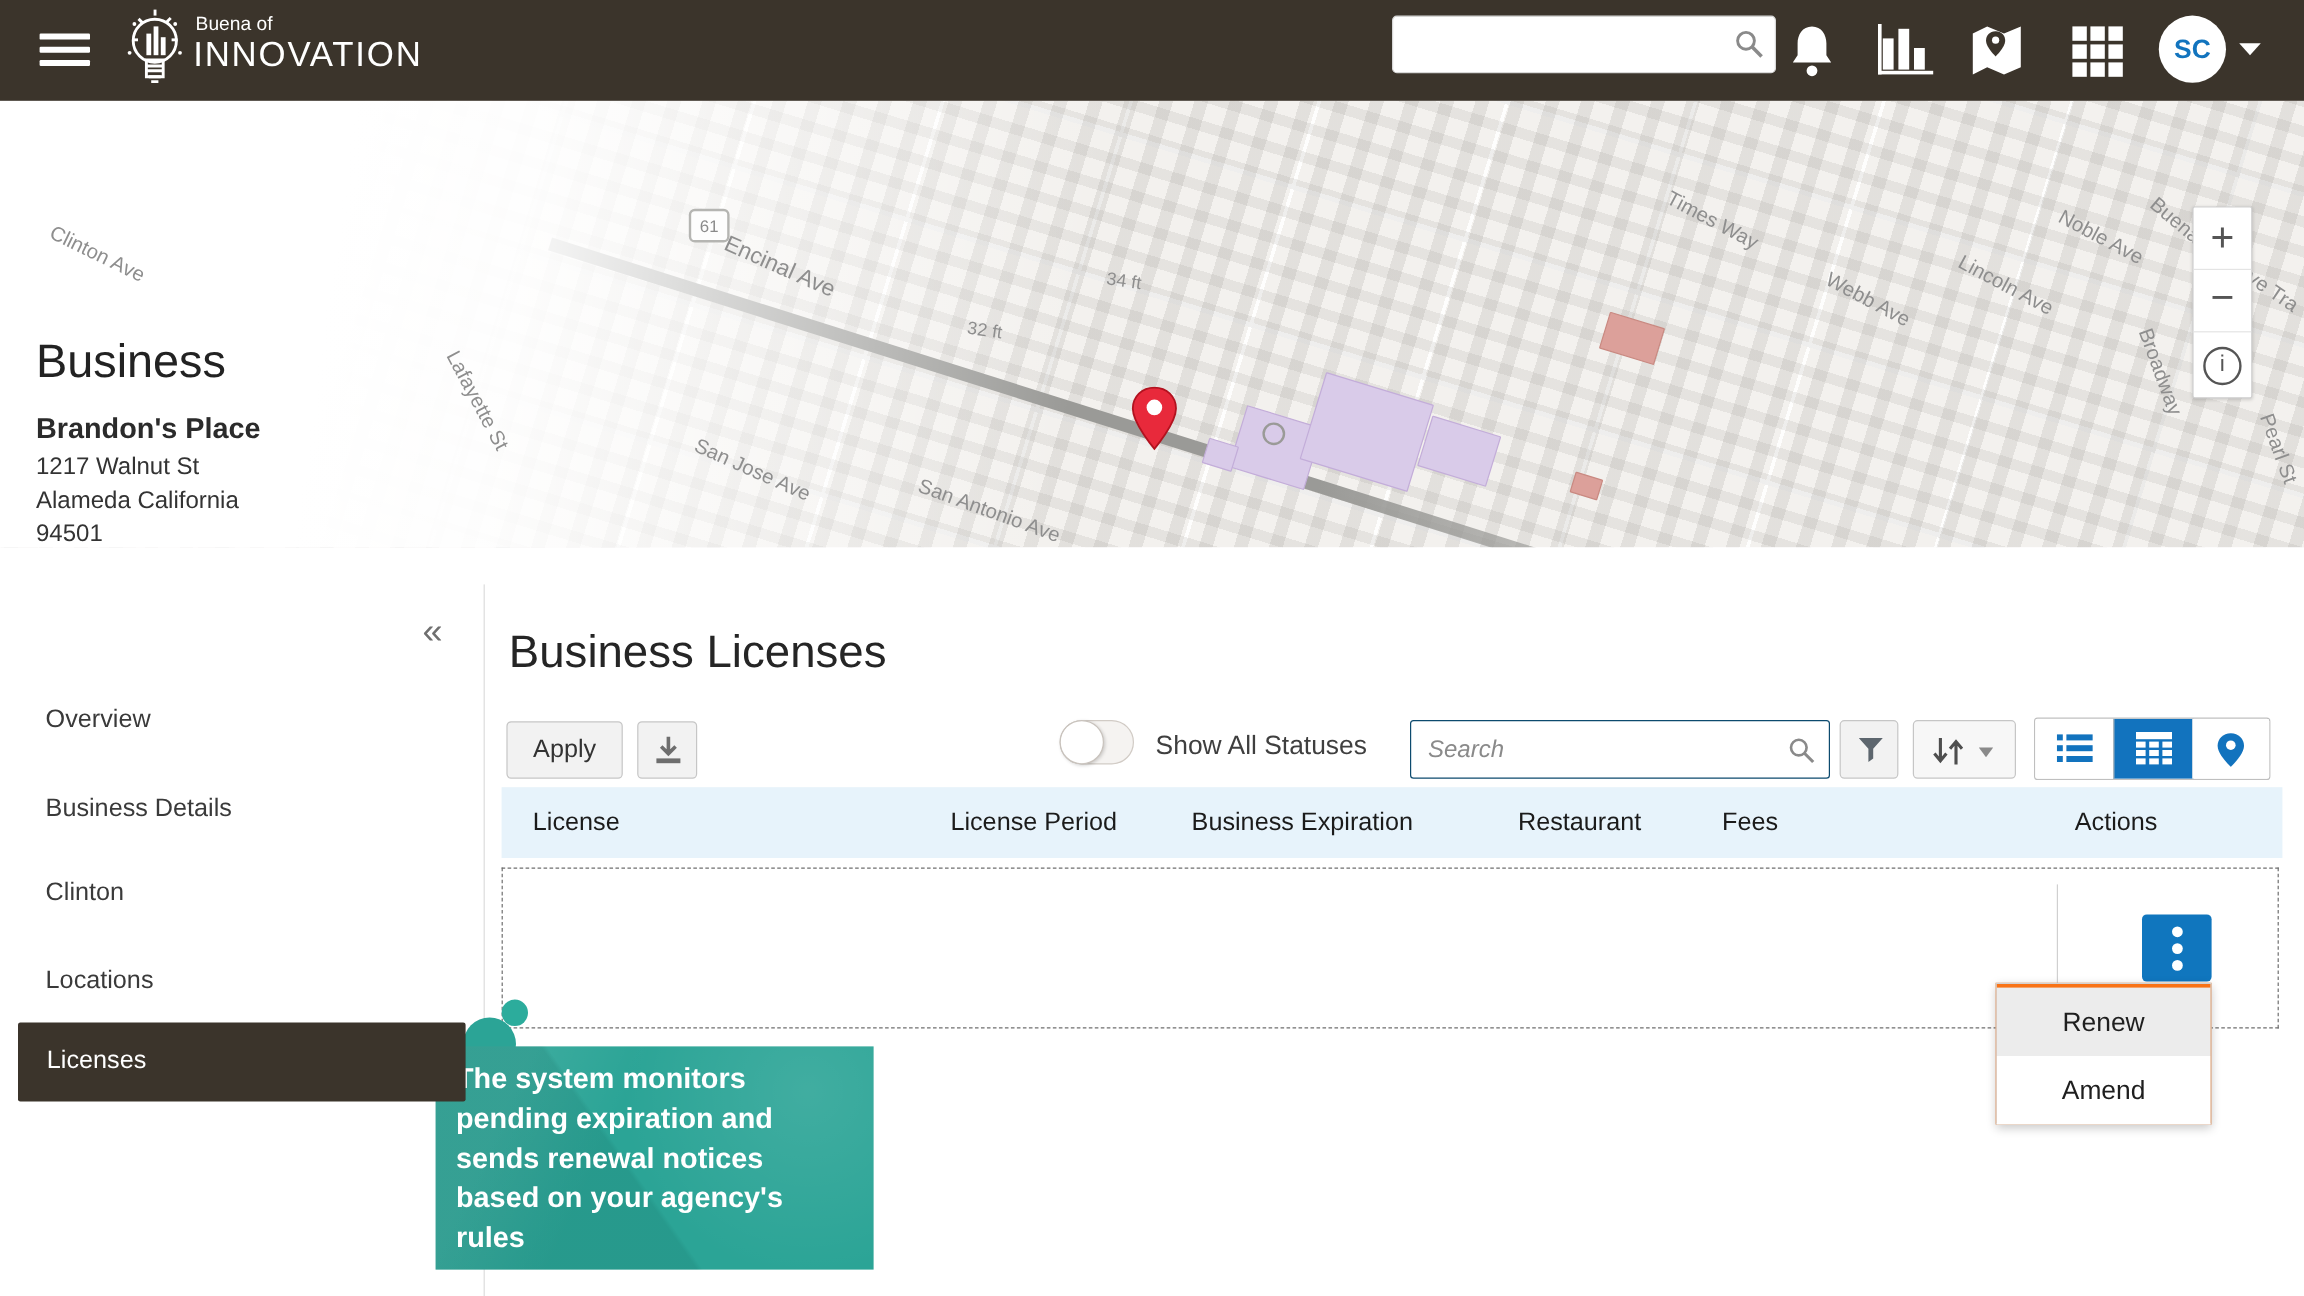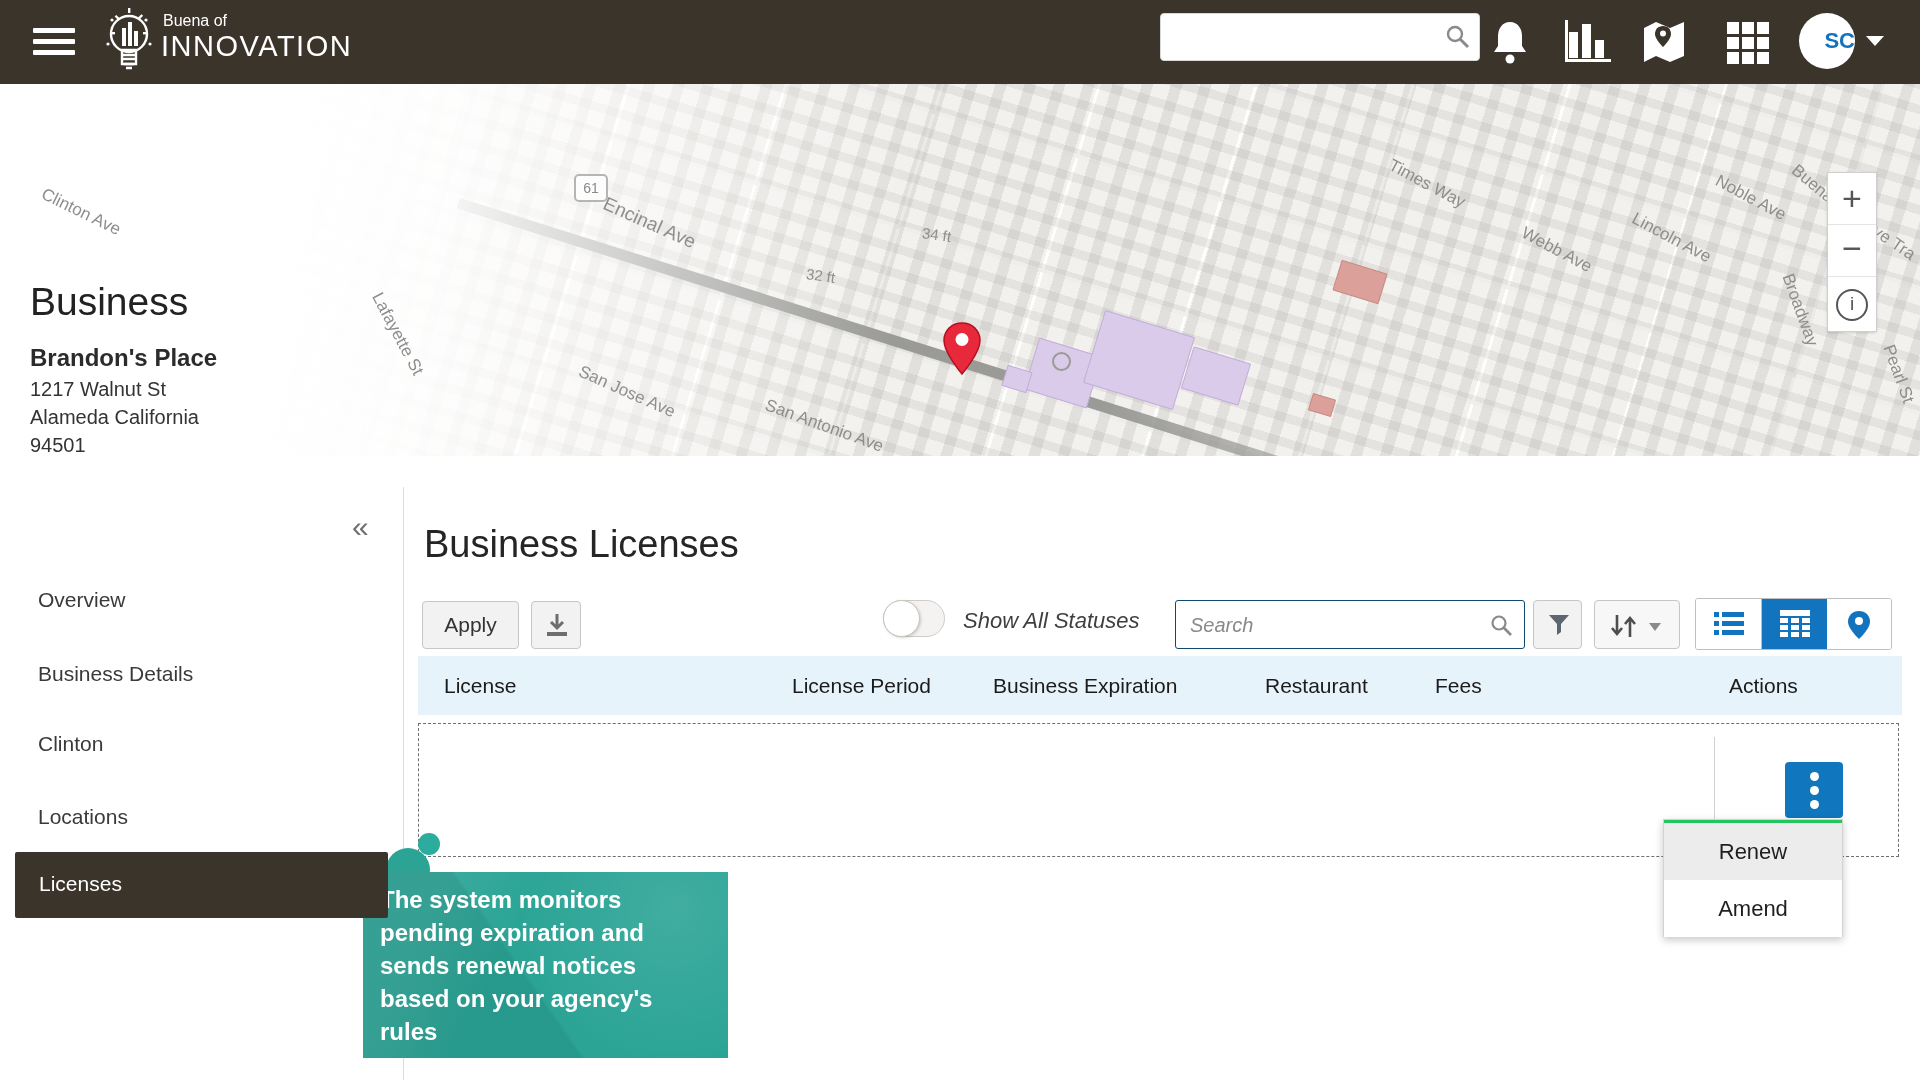--- a/index.html
+++ b/index.html
@@ -11,21 +11,21 @@
   #topbar{left:0;top:0;width:1920px;height:84px;background:#3B342B;z-index:50;}
   #hamburger{left:33px;top:28px;width:42px;height:28px;cursor:pointer;}
   #hamburger div{height:5px;background:#fff;border-radius:1px;margin-bottom:6px;}
   #logo-svg{left:96px;top:6px;}
   #brand-small{left:163px;top:12px;color:#fff;font-size:16px;}
   #brand-big{left:161px;top:30px;color:#fff;font-size:29px;letter-spacing:1.5px;}
   #global-search{left:1160px;top:13px;width:318px;height:46px;background:#fff;border:1px solid #d8d8d8;border-radius:4px;}
   #global-search input{position:absolute;left:8px;top:4px;width:270px;height:36px;border:none;outline:none;font-size:18px;background:transparent;}
   #global-search svg{position:absolute;right:8px;top:10px;}
   .hicon{cursor:pointer;}
-  #avatar{left:1799px;top:13px;width:56px;height:56px;border-radius:50%;background:#fff;text-align:right;line-height:56px;font-size:22px;font-weight:bold;color:#1274BE;cursor:pointer;}
+  #avatar{left:1799px;top:13px;width:56px;height:56px;border-radius:50%;background:#fff;text-align:center;line-height:56px;font-size:22px;font-weight:bold;color:#1274BE;cursor:pointer;}
   #avatar-caret{left:1866px;top:36px;width:0;height:0;border-left:9px solid transparent;border-right:9px solid transparent;border-top:10px solid #fff;cursor:pointer;}
 
   
   #map{left:0;top:84px;width:1920px;height:372px;overflow:hidden;
     background-color:#f3f1ee;
     background-image:
       repeating-linear-gradient(107deg, rgba(150,147,142,0.18) 0 11px, rgba(0,0,0,0) 11px 28px),
       repeating-linear-gradient(17deg, rgba(150,147,142,0.15) 0 9px, rgba(0,0,0,0) 9px 24px),
       repeating-linear-gradient(107deg, rgba(255,255,255,0.9) 0 3px, rgba(0,0,0,0) 3px 150px),
       repeating-linear-gradient(17deg, rgba(255,255,255,0.95) 0 4px, rgba(0,0,0,0) 4px 120px);
@@ -63,21 +63,21 @@
   #nav-pill span{position:absolute;left:24px;top:20px;font-size:21px;color:#fff;}
 
   
   #panel-title{left:424px;top:523px;font-size:38px;color:#252525;}
   .btn{position:absolute;background:#f2f2f2;border:1px solid #c6c6c6;border-radius:4px;box-sizing:border-box;cursor:pointer;}
   #apply-btn{left:422px;top:601px;width:97px;height:48px;font-size:21px;color:#333;text-align:center;line-height:46px;}
   #dl-btn{left:531px;top:601px;width:50px;height:48px;}
   #dl-btn svg{margin:10px 0 0 12px;}
   #toggle{left:883px;top:600px;width:62px;height:37px;border:1px solid #d1cbc5;border-radius:20px;background:#f5f3f1;cursor:pointer;box-sizing:border-box;}
   #toggle .knob{position:absolute;left:-1px;top:-1px;width:37px;height:37px;border-radius:50%;background:#fff;border:1px solid #c9c3bd;box-shadow:1px 1px 3px rgba(0,0,0,0.18);box-sizing:border-box;}
-  #toggle-label{left:963px;top:608px;font-size:22px;color:#3f3f3f;font-style:italic;}
+  #toggle-label{left:963px;top:608px;font-size:22px;color:#3f3f3f;}
   #tbl-search{left:1175px;top:600px;width:350px;height:49px;border:1px solid #0c4a6e;border-radius:3px;background:#fff;box-sizing:border-box;}
   #tbl-search input{position:absolute;left:12px;top:8px;width:290px;height:30px;border:none;outline:none;font-size:20px;font-style:italic;color:#555;background:transparent;}
   #tbl-search input::placeholder{color:#8a8a8a;font-style:italic;}
   #tbl-search svg{position:absolute;right:10px;top:13px;}
   #filter-btn{left:1533px;top:600px;width:49px;height:49px;}
   #filter-btn svg{margin:12px 0 0 13px;}
   #sort-btn{left:1594px;top:600px;width:86px;height:49px;background:#f7f7f7;}
   #sort-btn svg{margin:12px 0 0 14px;}
   #seg{left:1695px;top:598px;width:195px;height:50px;border:1px solid #bfbfbf;border-radius:3px;overflow:hidden;}
   .segcell{position:absolute;top:0;width:65px;height:50px;background:#fff;cursor:pointer;}
@@ -88,21 +88,21 @@
   
   #thead{left:418px;top:656px;width:1484px;height:59px;background:#E7F3FB;}
   .th{position:absolute;top:18px;font-size:21px;color:#1b1b1b;}
   #row-box{left:418px;top:723px;width:1481px;height:134px;border:1px dashed #6f6f6f;box-sizing:border-box;background:#fff;z-index:5;}
   .cell{position:absolute;font-size:21px;color:#2e2e2e;white-space:nowrap;}
   .bold{font-weight:bold;color:#222;}
   #lic-status b{font-weight:bold;}
   #col-div{left:1714px;top:737px;width:1px;height:84px;background:#d0d0d0;z-index:6;}
   #kebab{left:1785px;top:762px;width:58px;height:56px;background:#1076BE;border-radius:4px;cursor:pointer;z-index:7;}
   #kebab i{position:absolute;left:25px;width:9px;height:9px;border-radius:50%;background:#fff;}
-  #action-menu{left:1663px;top:819px;width:180px;height:118px;background:#22c55e;border:1px solid #d2d2d2;box-shadow:0 3px 8px rgba(0,0,0,0.22);z-index:40;box-sizing:border-box;}
+  #action-menu{left:1663px;top:819px;width:180px;height:118px;background:#f97316;border:1px solid #d2d2d2;box-shadow:0 3px 8px rgba(0,0,0,0.22);z-index:40;box-sizing:border-box;}
   .mitem{position:absolute;left:0;width:178px;height:57px;font-size:22px;color:#1f1f1f;text-align:center;line-height:57px;cursor:pointer;}
   #mi-renew{top:3px;background:#ECECEC;}
   #mi-amend{top:60px;background:#fff;}
 
   
   #tip-dot{left:418px;top:833px;width:22px;height:22px;border-radius:50%;background:#2CAC9C;z-index:22;}
   #tip-bump{left:386px;top:848px;width:44px;height:44px;border-radius:50%;background:#2BA496;z-index:21;}
   #tooltip{left:363px;top:872px;width:365px;height:186px;background:#2BA496;z-index:23;
     background-image:radial-gradient(circle at 85% 20%, rgba(255,255,255,0.10), rgba(0,0,0,0) 45%),
                      linear-gradient(235deg, rgba(0,0,0,0) 55%, rgba(0,60,54,0.10) 56%),

